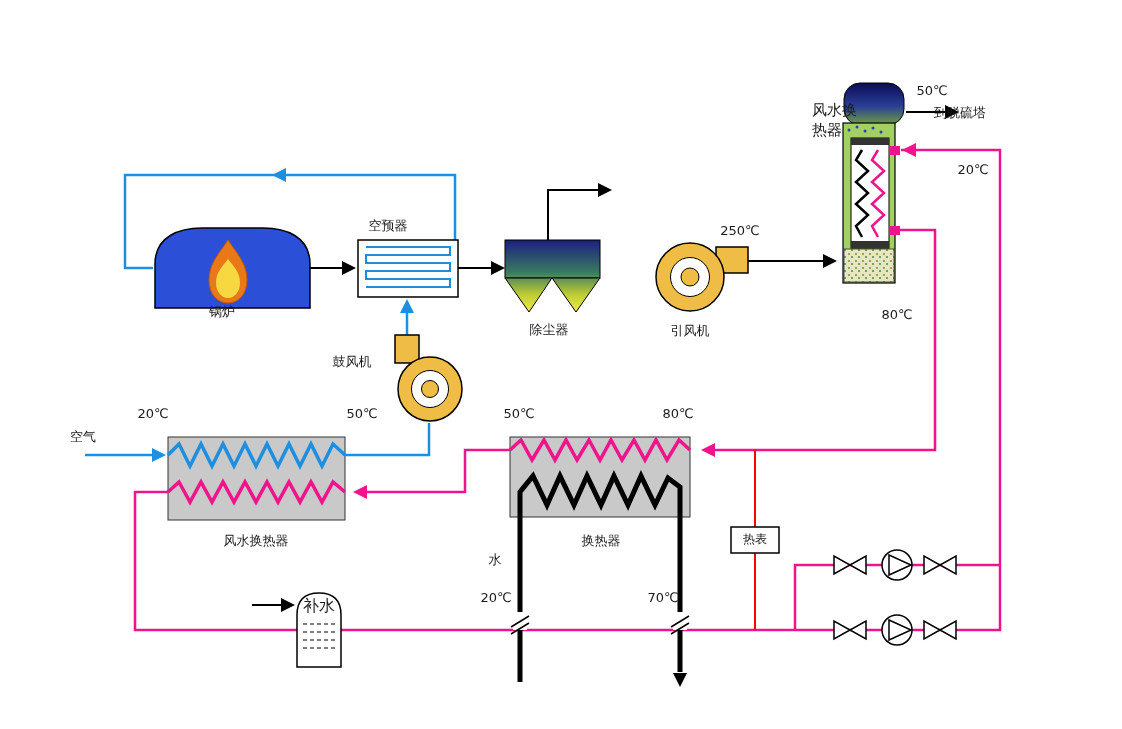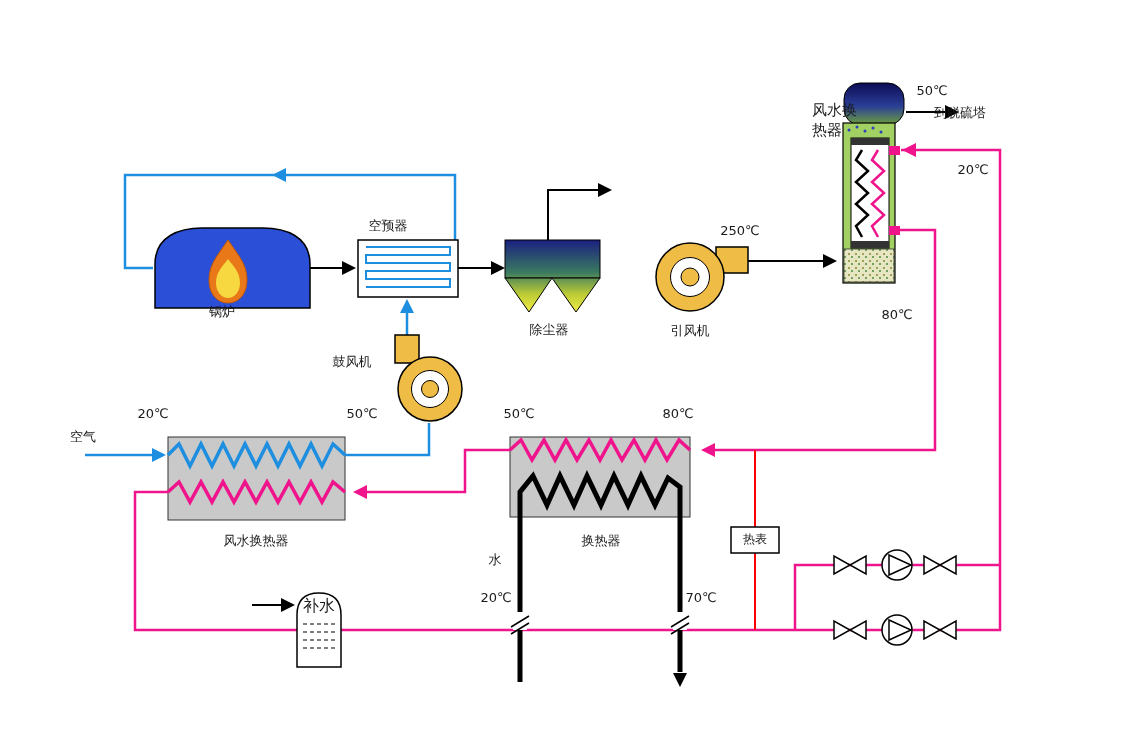--- a/index.html
+++ b/index.html
@@ -215,17 +215,17 @@
 <div class="lbl" style="left:897px;top:315px">80℃</div>
 <div class="lbl" style="left:83px;top:437px">空气</div>
 <div class="lbl" style="left:153px;top:414px">20℃</div>
 <div class="lbl" style="left:362px;top:414px">50℃</div>
 <div class="lbl" style="left:256px;top:541px">风水换热器</div>
 <div class="lbl" style="left:519px;top:414px">50℃</div>
 <div class="lbl" style="left:678px;top:414px">80℃</div>
 <div class="lbl" style="left:601px;top:541px">换热器</div>
 <div class="lbl" style="left:495px;top:560px">水</div>
 <div class="lbl" style="left:496px;top:598px">20℃</div>
-<div class="lbl" style="left:701px;top:598px">70℃</div>
+<div class="lbl" style="left:663px;top:598px">70℃</div>
 <div class="lbl lbl-meter" style="left:755px;top:540px">热表</div>
 <div class="lbl lbl-small" style="left:319px;top:606px">补水</div>
 
 </div>
 
 </body></html>

